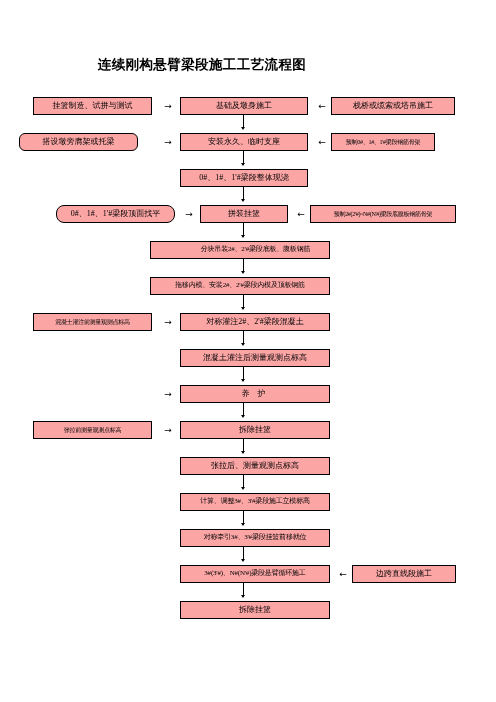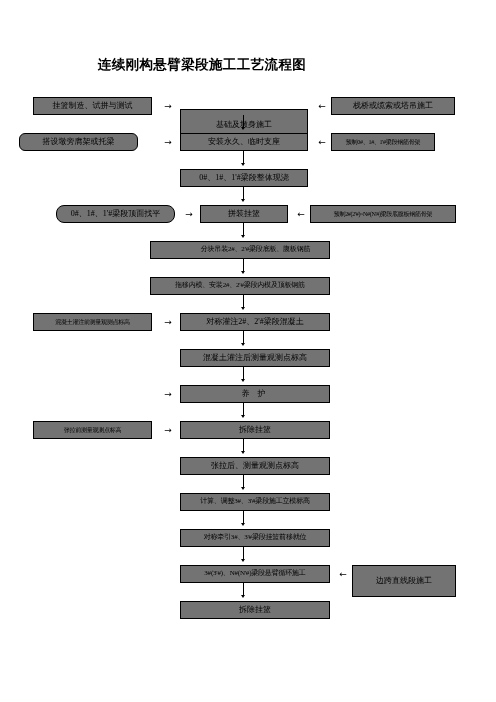--- a/index.html
+++ b/index.html
@@ -29,21 +29,21 @@
     text-align: center;
     font-size: 13.5px;
     font-weight: bold;
     letter-spacing: 0.4px;
     font-family: "Liberation Sans", "DejaVu Sans", sans-serif;
   }
   .node {
     position: absolute;
     box-sizing: border-box;
     border: 1px solid #000000;
-    background: #737373;
+    background: #fca5a5;
     display: flex;
     align-items: center;
     justify-content: center;
     text-align: center;
     font-size: 8px;
     line-height: 1.05;
     padding: 0 2px;
     white-space: nowrap;
     overflow: hidden;
   }
@@ -75,21 +75,21 @@
 </style>
 </head>
 <body>
 
 <div id="flow-canvas">
 
   <div class="title">连续刚构悬臂梁段施工工艺流程图</div>
 
   <div class="node" style="left:33px; top:97px; width:119px; height:18px;">挂篮制造、试拼与测试</div>
   <div class="arrow" style="left:158px; top:99px; width:20px; height:14px;">→</div>
-  <div class="node" style="left:180px; top:109px; width:128px; height:32px;">基础及墩身施工</div>
+  <div class="node" style="left:180px; top:97px; width:128px; height:18px;">基础及墩身施工</div>
   <div class="arrow" style="left:312px; top:99px; width:20px; height:14px;">←</div>
   <div class="node" style="left:331px; top:97px; width:124px; height:18px;">栈桥或缆索或塔吊施工</div>
 
   <div class="v-conn" style="left:243px; top:115px; height:13px;"></div>
   <div class="v-head" style="left:241px; top:127px;"></div>
 
   <div class="node" style="left:19px; top:133px; width:119px; height:18px;border-radius:6px;">搭设墩旁膺架或托梁</div>
   <div class="arrow" style="left:158px; top:135px; width:20px; height:14px;">→</div>
   <div class="node" style="left:180px; top:133px; width:128px; height:18px;">安装永久、临时支座</div>
   <div class="arrow" style="left:312px; top:135px; width:20px; height:14px;">←</div>
@@ -157,20 +157,20 @@
   <div class="v-conn" style="left:243px; top:511px; height:13px;"></div>
   <div class="v-head" style="left:241px; top:523px;"></div>
 
   <div class="node wide-text" style="left:180px; top:529px; width:150px; height:18px;">对称牵引3#、3'#梁段挂篮前移就位</div>
 
   <div class="v-conn" style="left:243px; top:547px; height:13px;"></div>
   <div class="v-head" style="left:241px; top:559px;"></div>
 
   <div class="node wide-text" style="left:180px; top:565px; width:150px; height:18px;">3#(3'#)、N#(N'#)梁段悬臂循环施工</div>
   <div class="arrow" style="left:333px; top:567px; width:20px; height:14px;">←</div>
-  <div class="node" style="left:352px; top:565px; width:104px; height:32px;">边跨直线段施工</div>
+  <div class="node" style="left:352px; top:565px; width:104px; height:18px;">边跨直线段施工</div>
 
   <div class="v-conn" style="left:243px; top:583px; height:13px;"></div>
   <div class="v-head" style="left:241px; top:595px;"></div>
 
   <div class="node" style="left:180px; top:601px; width:150px; height:18px;">拆除挂篮</div>
 
 </div>
 
 </body></html>

